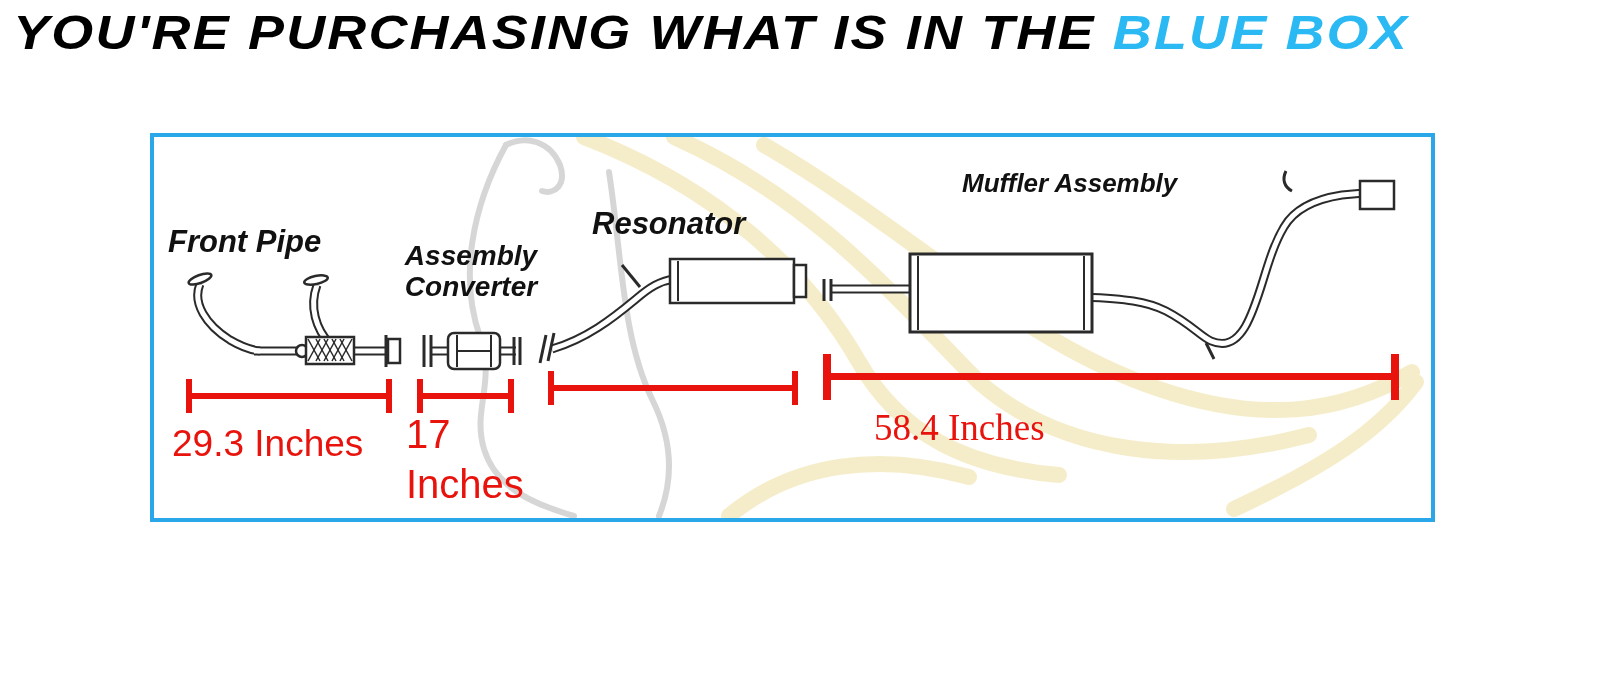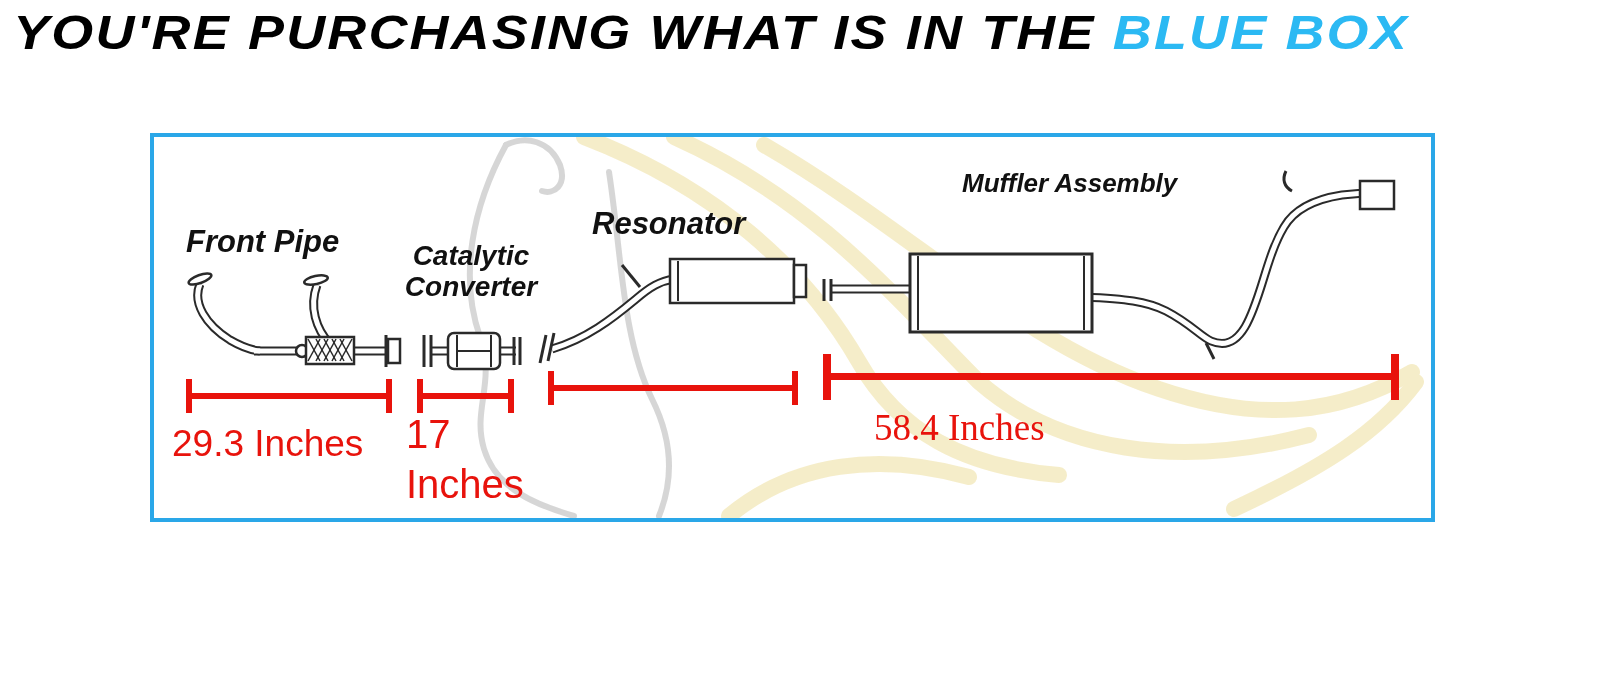--- a/index.html
+++ b/index.html
@@ -40,21 +40,21 @@
     background:#fff;
   }
   .blue-box svg{position:absolute;left:0;top:0;}
   
   .part-label{
     position:absolute;
     font-style:italic;font-weight:bold;
     color:#111;
     line-height:1.12;
   }
-  .pl-front{left:32px;top:88px;font-size:31px;}
+  .pl-front{left:14px;top:88px;font-size:31px;}
   .pl-cat{left:238px;top:103px;width:158px;font-size:28px;text-align:center;}
   .pl-res{left:438px;top:70px;font-size:31px;text-align:center;}
   .pl-muf{left:772px;top:32px;font-size:26px;margin-left:36px;}
   
   .measure{
     position:absolute;height:6px;background:var(--measure);
   }
   .measure::before,.measure::after{
     content:"";position:absolute;top:50%;transform:translateY(-50%);
     width:6px;height:34px;background:var(--measure);
@@ -178,21 +178,21 @@
           <path d="M 764 119 L 764 193"></path>
             <path d="M 930 119 L 930 193"></path>
         </g>
         <rect x="1206" y="44" width="34" height="28" fill="#fff" stroke="#2a2a2a" stroke-width="2.5"></rect>
         <path d="M 1132 34 C 1128 42 1130 50 1138 54" stroke="#2a2a2a" stroke-width="3" fill="none"></path>
         <path d="M 1052 206 L 1060 222" stroke="#2a2a2a" stroke-width="3" fill="none"></path>
       </g>
     </svg>
 
     <div class="part-label pl-front">Front Pipe</div>
-    <div class="part-label pl-cat">Catalytic Converter</div>
+    <div class="part-label pl-cat">Assembly Converter</div>
     <div class="part-label pl-res">Resonator</div>
     <div class="part-label pl-muf">Muffler Assembly</div>
 
     <div class="measure m1"></div>
     <div class="measure m2"></div>
     <div class="measure m3"></div>
     <div class="measure m4"></div>
 
     <div class="measure-label ml1">29.3 Inches</div>
     <div class="measure-label ml2">17 Inches</div>

